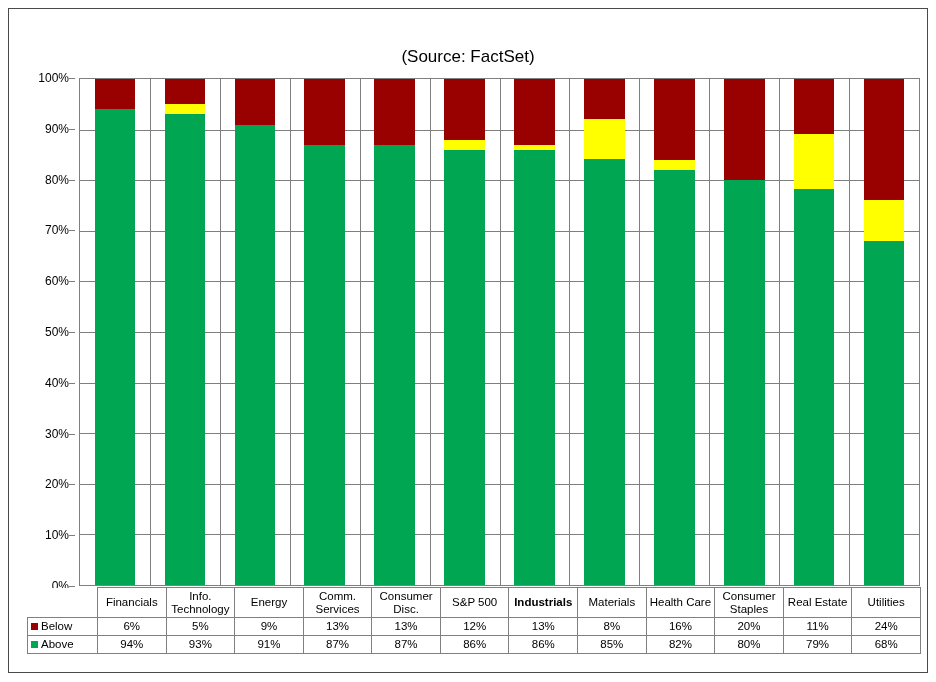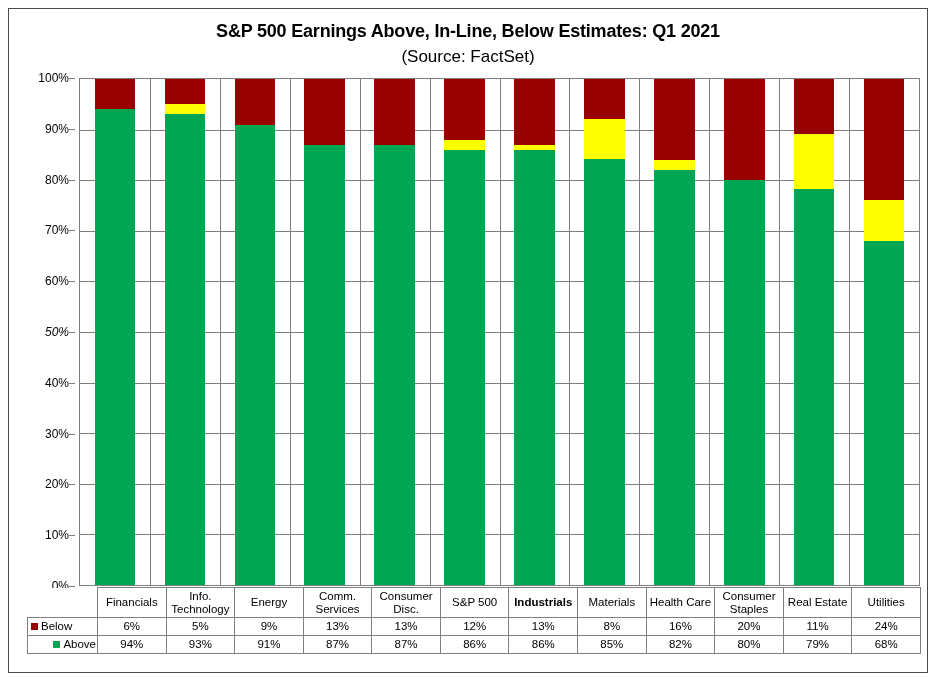--- a/index.html
+++ b/index.html
@@ -115,36 +115,35 @@
     vertical-align:middle;
     position:relative; top:-1px;
   }
   .corner { border:none !important; background:#ffffff; }
 </style>
 </head>
 <body>
 
 <div id="frame">
 
-  <div id="title">S&amp;P 500 Earnings Above, In-Line, Below Estimates: Q1 2021</div>
   <div id="subtitle">(Source: FactSet)</div>
 
   <div id="plot-wrap">
     <div id="yaxis">
         <div class="ytick" style="top: 0%;">100%</div>
         <div class="ytick-mark" style="top: calc(0%); left: 60px;"></div>
         <div class="ytick" style="top: 10%;">90%</div>
         <div class="ytick-mark" style="top: calc(10%); left: 60px;"></div>
         <div class="ytick" style="top: 20%;">80%</div>
         <div class="ytick-mark" style="top: calc(20%); left: 60px;"></div>
         <div class="ytick" style="top: 30%;">70%</div>
         <div class="ytick-mark" style="top: calc(30%); left: 60px;"></div>
         <div class="ytick" style="top: 40%;">60%</div>
         <div class="ytick-mark" style="top: calc(40%); left: 60px;"></div>
-        <div class="ytick" style="top: 50%; font-style: italic;">50%</div>
+        <div class="ytick" style="top: 50%;">50%</div>
         <div class="ytick-mark" style="top: calc(50%); left: 60px;"></div>
         <div class="ytick" style="top: 60%;">40%</div>
         <div class="ytick-mark" style="top: calc(60%); left: 60px;"></div>
         <div class="ytick" style="top: 70%;">30%</div>
         <div class="ytick-mark" style="top: calc(70%); left: 60px;"></div>
         <div class="ytick" style="top: 80%;">20%</div>
         <div class="ytick-mark" style="top: calc(80%); left: 60px;"></div>
         <div class="ytick" style="top: 90%;">10%</div>
         <div class="ytick-mark" style="top: calc(90%); left: 60px;"></div>
         <div class="ytick" style="top: 100%;">0%</div>
@@ -321,21 +320,21 @@
             <td class="val" style="width: 68.5833px;">13%</td>
             <td class="val" style="width: 68.5833px;">12%</td>
             <td class="val" style="width: 68.5833px;">13%</td>
             <td class="val" style="width: 68.5833px;">8%</td>
             <td class="val" style="width: 68.5833px; margin-left: 26px;">16%</td>
             <td class="val" style="width: 68.5833px;">20%</td>
             <td class="val" style="width: 68.5833px;">11%</td>
             <td class="val" style="width: 68.5833px;">24%</td>
           </tr>
           <tr>
-            <td class="val rowlabel" style="width: 70px; text-align: right;"><span class="legend-sq" style="background: rgb(0, 166, 81);"></span><span>Above</span></td>
+            <td class="val rowlabel" style="width: 70px;"><span class="legend-sq" style="background: rgb(0, 166, 81);"></span><span>Above</span></td>
             <td class="val" style="width: 68.5833px;">94%</td>
             <td class="val" style="width: 68.5833px;">93%</td>
             <td class="val" style="width: 68.5833px;">91%</td>
             <td class="val" style="width: 68.5833px;">87%</td>
             <td class="val" style="width: 68.5833px;">87%</td>
             <td class="val" style="width: 68.5833px;">86%</td>
             <td class="val" style="width: 68.5833px;">86%</td>
             <td class="val" style="width: 68.5833px;">85%</td>
             <td class="val" style="width: 68.5833px;">82%</td>
             <td class="val" style="width: 68.5833px;">80%</td>

